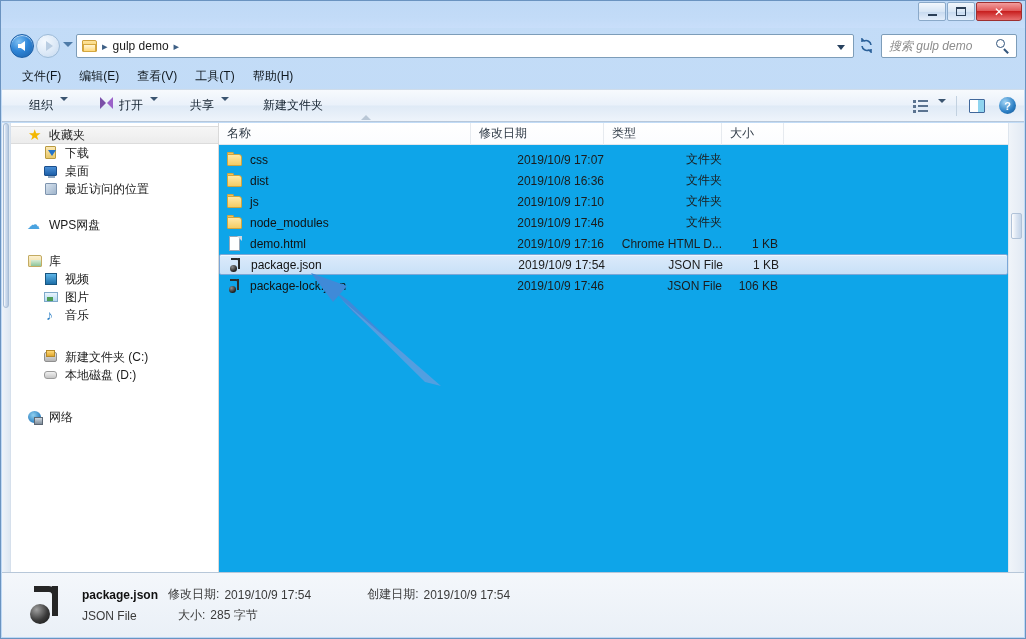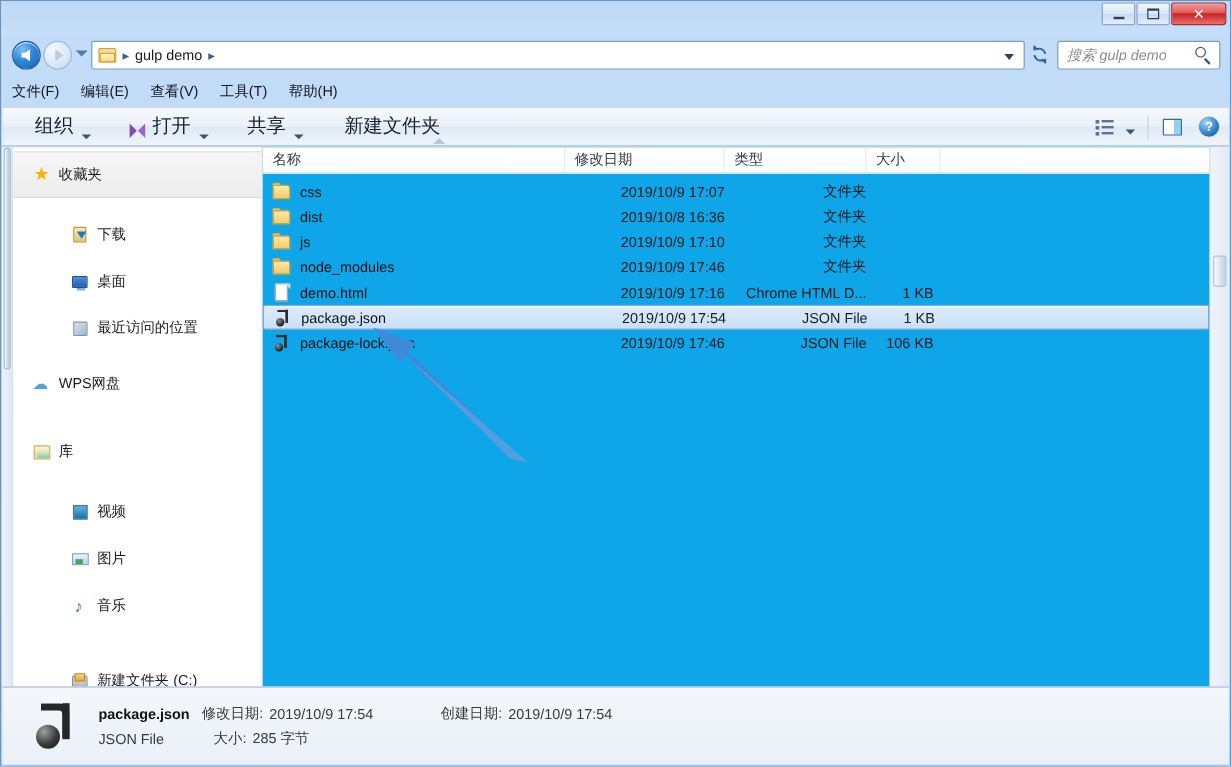--- a/index.html
+++ b/index.html
@@ -138,37 +138,37 @@
     border: 1.6px solid #33557c; border-radius: 50%;
   }
   .search-icon .handle {
     position:absolute; left: 8px; top: 9px; width: 6px; height: 1.8px;
     background:#33557c; transform: rotate(45deg); transform-origin: left center;
   }
 
   
   .menubar {
     position:absolute; top: 64px; left: 0; right: 0; height: 22px;
-    display:flex; align-items:center; 
+    display:flex; align-items:center; padding-left: 12px;
   }
   .menu-item {
     font-size: 12px; color: #10181f; padding: 2px 9px; white-space: nowrap;
   }
 
   
   .toolbar {
     position:absolute; top: 88px; left: 1px; right: 1px; height: 33px;
     background: linear-gradient(180deg, #f7fafd 0%, #eaf1fa 48%, #dfeaf6 52%, #eef4fb 100%);
     border-top: 1px solid #cfdcea;
     border-bottom: 1px solid #b6c7da;
     display:flex; align-items:center;
   }
   .tb-item {
-    display:flex; align-items:flex-end; gap: 5px;
-    padding: 4px 9px; font-size: 16px; color: #12202e; white-space: nowrap;
+    display:flex; align-items:flex-start; gap: 5px;
+    padding: 4px 9px; font-size: 12px; color: #12202e; white-space: nowrap;
   }
   .tb-caret {
     width: 0; height: 0; margin-left: 2px;
     border-left: 4px solid transparent; border-right: 4px solid transparent;
     border-top: 4px solid #3b5570;
   }
   .open-icon {
     width: 14px; height: 13px; position: relative; display:inline-block;
   }
   .open-icon .vl {
@@ -209,24 +209,24 @@
     position:absolute; left:1px; right:1px; top: 0px; height: 185px;
     background: linear-gradient(90deg,#fdfdfe,#d2dff0 40%, #b6c9e0);
     border: 1px solid #a8bdd6; border-radius: 3px;
   }
 
   .sidebar {
     width: 208px; background: #ffffff; padding-top: 3px;
     border-right: 1px solid #d9d9d9; overflow:hidden; position:relative;
   }
   .side-item {
-    display:flex; align-items:center; height: 39px; padding-left: 16px;
+    display:flex; align-items:center; height: 18px; padding-left: 16px;
     font-size: 12px; color: #1a1a1a; white-space: nowrap;
   }
-  .side-item.indent { padding-left: 48px; align-items: flex-end; }
+  .side-item.indent { padding-left: 32px; }
   .side-item.selected {
     background: linear-gradient(180deg,#f6f6f6 0%, #ececec 100%);
     border-top: 1px solid #dcdcdc; border-bottom: 1px solid #dcdcdc;
   }
   .side-gap { height: 18px; }
   .si-icon { width: 16px; height: 16px; margin-right: 6px; position:relative; flex: 0 0 16px; }
 
   
   .ico-star {
     width:0; height:0; position:absolute; left:1px; top:1px;

